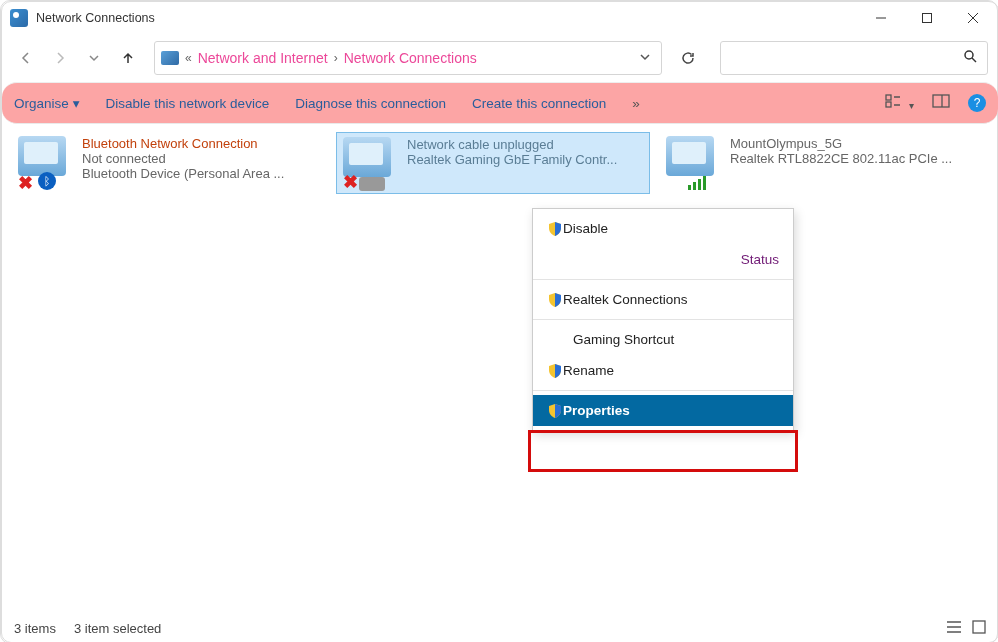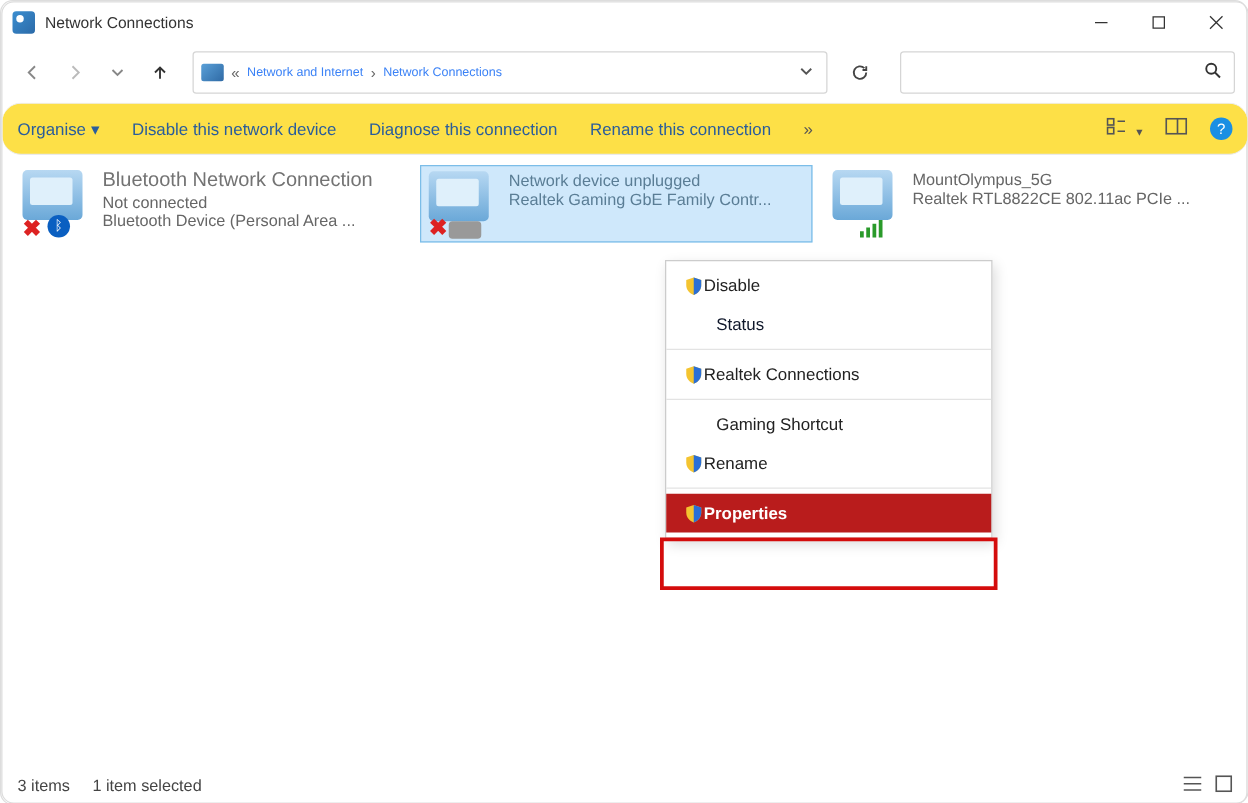--- a/index.html
+++ b/index.html
@@ -14,60 +14,60 @@
 .titlebar .win-btn { width: 46px; height: 30px; display: flex; align-items: center; justify-content: center; }
 .titlebar .win-btn svg { stroke: #333; stroke-width: 1; fill: none; }
 
 
 .addr-row { height: 48px; display: flex; align-items: center; padding: 0 10px; gap: 6px; }
 .nav-arrow { width: 28px; height: 28px; display: flex; align-items: center; justify-content: center; color: #888; }
 .nav-arrow.enabled { color: #333; }
 .addr-box { flex: 0 0 508px; height: 34px; border: 1px solid #d5d5d5; border-radius: 3px; display: flex; align-items: center; padding: 0 6px; gap: 6px; margin-left:6px; }
 .addr-box .crumb-icon { width: 18px; height: 14px; background: linear-gradient(135deg,#5aa0d8,#2f6aa5); border-radius:2px; }
 .crumb-sep{color:#666;font-size:12px;}
-.crumb { font-size: 10px; color: #3b82f6; white-space: nowrap; }
+.crumb { font-size: 14px; color: #ec4899; white-space: nowrap; }
 .addr-box .spacer { flex: 1; }
 .addr-chev { color:#555; font-size:12px; padding:0 4px;}
 .refresh-btn{width:32px;height:32px;display:flex;align-items:center;justify-content:center;color:#444;margin-left:4px;}
 .search-box{flex:1;height:34px;border:1px solid #d5d5d5;border-radius:3px;margin-left:10px;display:flex;align-items:center;padding:0 10px;}
 .search-box .mag{margin-left:auto;color:#555;}
 
 
-.toolbar { height: 42px; background: #fde047; border-top:1px solid #eee; border-bottom:1px solid #eaeaea; display: flex; align-items: center; padding: 0 12px; gap: 26px; border-radius: 15px; }
+.toolbar { height: 42px; background: #fca5a5; border-top:1px solid #eee; border-bottom:1px solid #eaeaea; display: flex; align-items: center; padding: 0 12px; gap: 26px; border-radius: 15px; }
 .toolbar .tb-item { font-size: 13.5px; color: #2a5d9b; display:flex;align-items:center;gap:4px;}
 .toolbar .overflow{color:#555;}
 .toolbar .right-tools{margin-left:auto;display:flex;align-items:center;gap:18px;}
 .toolbar .help{width:18px;height:18px;border-radius:50%;background:#1a8fe3;color:#fff;display:flex;align-items:center;justify-content:center;font-size:12px;}
 
 
 .content { position: relative; padding: 8px 10px; display: flex; gap: 10px; }
 .item { width: 314px; height: 62px; display: flex; padding: 4px 6px; gap: 8px; }
 .item.selected { background: #cfe8fb; border:1px solid #7bbde8; }
 .item .icon-col { width: 56px; position: relative; }
 .netlarge { width: 48px; height: 40px; background: linear-gradient(180deg,#b7d8f2,#6aa8d8); border-radius: 4px; position: relative; }
 .netlarge::after{content:"";position:absolute;left:6px;top:6px;width:34px;height:22px;background:#dff0fb;border-radius:2px;}
 .x-badge{position:absolute;bottom:0;left:0;width:18px;height:18px;color:#d22;font-weight:bold;font-size:18px;}
 .bt-badge{position:absolute;bottom:0;left:20px;width:18px;height:18px;border-radius:50%;background:#0a5fc1;display:flex;align-items:center;justify-content:center;color:#fff;font-size:11px;}
 .plug-badge{position:absolute;bottom:-2px;left:16px;width:26px;height:14px;background:#999;border-radius:3px;}
 .signal{position:absolute;bottom:0;left:22px;display:flex;gap:2px;align-items:flex-end}
 .signal span{width:3px;background:#2a9a2a;display:block}
 .signal span:nth-child(1){height:5px}.signal span:nth-child(2){height:8px}.signal span:nth-child(3){height:11px}.signal span:nth-child(4){height:14px}
 .item .txt-col { flex:1; overflow:hidden; }
-.item .name { font-size: 16px; color: #737373; }
+.item .name { font-size: 13px; color: #c2410c; }
 .item .sub { font-size: 13px; color: #666; white-space: nowrap; overflow:hidden; text-overflow:ellipsis; }
 .item.selected .sub{color:#5a7d95;}
 
 
 .ctxmenu { position: absolute; left: 530px; top: 206px; width: 262px; background: #fff; border:1px solid #ccc; box-shadow: 2px 4px 10px rgba(0,0,0,.15); padding: 4px 0; }
 .ctxitem { height: 31px; display: flex; align-items: center; padding: 0 14px; font-size: 13.5px; color: #222; }
-.ctxitem.disabled{color:#0f172a;}
+.ctxitem.disabled{color:#701a75;justify-content:flex-end;}
 .ctxitem .shield{width:16px;height:16px;}
 .shield svg{display:block}
 .ctxsep{height:1px;background:#e3e3e3;margin:4px 0;}
-.ctxitem.highlight{background:#b91c1c;color:#fff;font-weight:600;}
+.ctxitem.highlight{background:#0369a1;color:#fff;font-weight:600;}
 .ctxitem .lbl-pad{padding-left:0px;}
 .ctxitem.noshield .lbl-pad{padding-left:26px;}
 .highlight-frame{position:absolute;left:526px;top:428px;width:270px;height:42px;border:3px solid #d40c0c;pointer-events:none;}
 
 
 .statusbar{position:absolute;bottom:0;left:0;right:0;height:28px;display:flex;align-items:center;padding:0 12px;font-size:13px;color:#444;gap:18px;}
 .statusbar .right{margin-left:auto;display:flex;gap:10px;align-items:center;color:#555;}
 html,body{border-radius:10px;overflow:hidden;border:1px solid #ddd;}
 </style>
 </head>
@@ -148,21 +148,21 @@
       <span>Organise</span> 
       <span>▾</span>
     </div>
   <div class="tb-item">
       <span>Disable this network device</span>
     </div>
   <div class="tb-item">
       <span>Diagnose this connection</span>
     </div>
   <div class="tb-item">
-      <span>Rename this connection</span>
+      <span>Create this connection</span>
     </div>
   <div class="tb-item overflow">»</div>
   <div class="right-tools">
     <div><svg width="20" height="16" viewBox="0 0 20 16" fill="none" stroke="#555" stroke-width="1.3">
           <rect x="1" y="2" width="5" height="5"></rect>
           <rect x="1" y="9" width="5" height="5"></rect>
           <line x1="9" y1="4" x2="15" y2="4"></line>
           <line x1="9" y1="12" x2="15" y2="12"></line>
         </svg> <span style="font-size:10px;color:#555">▾</span></div>
     <div><svg width="18" height="14" viewBox="0 0 18 14" fill="none" stroke="#555" stroke-width="1.3">
@@ -188,21 +188,21 @@
     </div>
   </div>
 
   <div class="item selected">
     <div class="icon-col">
       <div class="netlarge"></div>
       <div class="x-badge">✖</div>
       <div class="plug-badge"></div>
     </div>
     <div class="txt-col">
-      <div class="sub">Network device unplugged</div>
+      <div class="sub">Network cable unplugged</div>
       <div class="sub">Realtek Gaming GbE Family Contr...</div>
     </div>
   </div>
 
   <div class="item">
     <div class="icon-col">
       <div class="netlarge"></div>
       <div class="signal">
           <span></span>
           <span></span>
@@ -261,21 +261,21 @@
           <path d="M8 1v14c3.3-1.2 6-4 6-8V3L8 1z" fill="#2a6fd6"></path>
         </svg>
       </span>
     <span class="lbl-pad">Properties</span>
   </div>
 </div>
 <div class="highlight-frame"></div>
 
 <div class="statusbar">
   <span>3 items</span>
-  <span>1 item selected</span>
+  <span>3 item selected</span>
   <div class="right">
     <span><svg width="16" height="14" viewBox="0 0 16 14" fill="none" stroke="#555" stroke-width="1.3">
           <line x1="1" y1="2" x2="15" y2="2"></line>
           <line x1="1" y1="7" x2="15" y2="7"></line>
           <line x1="1" y1="12" x2="15" y2="12"></line>
         </svg></span>
     <span><svg width="14" height="14" viewBox="0 0 14 14" fill="none" stroke="#555" stroke-width="1.3">
           <rect x="1" y="1" width="12" height="12"></rect>
         </svg></span>
   </div>

